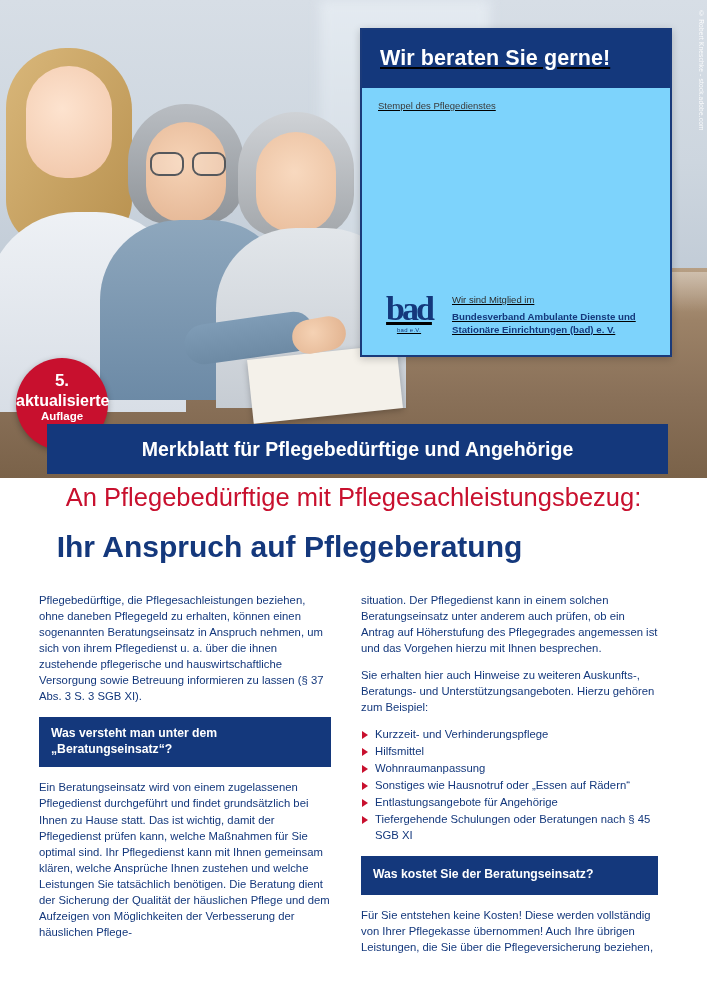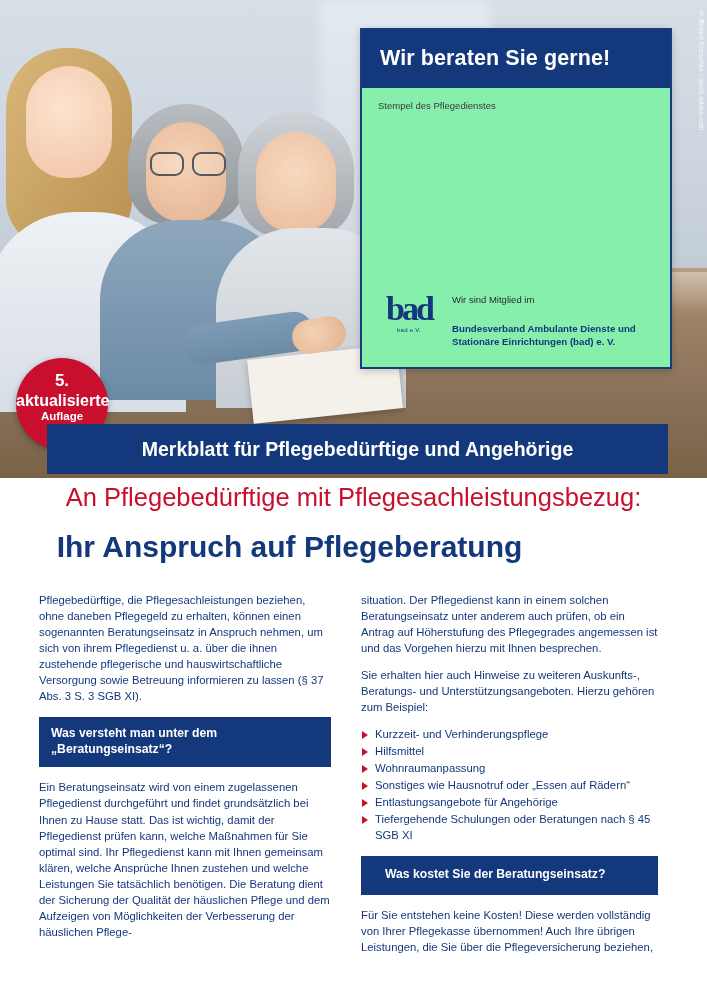--- a/index.html
+++ b/index.html
@@ -142,23 +142,24 @@
     writing-mode: vertical-rl;
     letter-spacing: .2px;
     opacity: .92;
   }
 
   
   .infobox {
     position: absolute;
     left: 360px; top: 28px;
     width: 308px;
-    background: #86efac;
+    background: #7dd3fc;
     border: 2px solid #1a3a7a;
     box-shadow: 0 2px 8px rgba(0,0,0,.2);
+    text-decoration: underline;
   }
   .infobox-head {
     background: #14387c;
     color: #fff;
     padding: 16px 18px 17px;
     font-size: 21.5px;
     font-weight: bold;
     letter-spacing: .1px;
   }
   .stamp-area {
@@ -189,21 +190,21 @@
   }
   .bad-sub {
     font-size: 6px;
     color: #14387c;
     letter-spacing: .3px;
     margin-top: 2px;
   }
   .member-text .m1 {
     font-size: 9.5px;
     color: #2c2c2c;
-    margin-bottom: 18px;
+    margin-bottom: 6px;
   }
   .member-text .m2 {
     font-size: 9.7px;
     font-weight: bold;
     color: #14387c;
     line-height: 1.32;
   }
 
   
   .badge {
@@ -281,21 +282,21 @@
   .q-bar {
     background: #14387c;
     color: #fff;
     font-size: 12.2px;
     font-weight: bold;
     padding: 9px 12px 10px 12px;
     line-height: 1.28;
     margin: 13px 0 12px 0;
   }
   .q-bar.single {
-    padding: 11px 12px 12px 24px;
+    padding: 11px 12px 12px 12px;
   }
   ul.arrow-list {
     list-style: none;
     margin: 0 0 0 0;
     padding: 0;
   }
   ul.arrow-list li {
     position: relative;
     padding-left: 14px;
     font-size: 11.3px;

